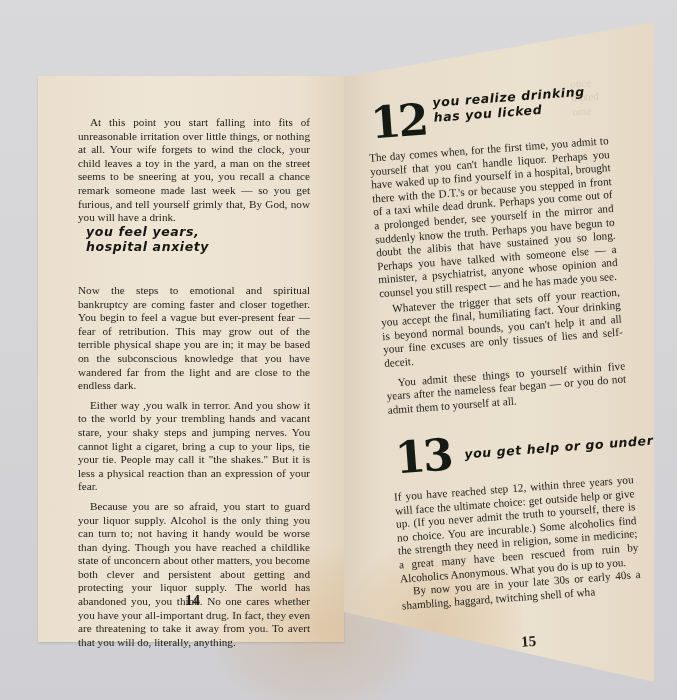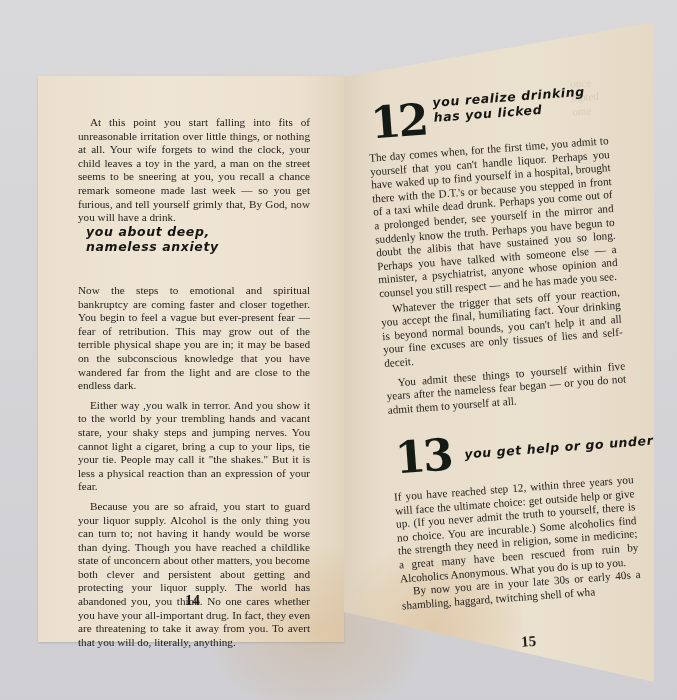--- a/index.html
+++ b/index.html
@@ -46,22 +46,22 @@
 
 <div class="page left-page">
   <div class="stain" style="left:170px;top:470px;width:220px;height:170px;"></div>
 
   <div class="text" style="left:40px;top:40px;width:232px;">
     <p>At this point you start falling into fits of unreasonable irritation over little things, or nothing at all. Your wife forgets to wind the clock, your child leaves a toy in the yard, a man on the street seems to be sneering at you, you recall a chance remark someone made last week — so you get furious, and tell yourself grimly that, By God, now you will have a drink.</p>
   </div>
 
   <div class="step" style="left:40px;top:148px;">
     <span class="step-title">
-      <span>you about deep,</span><br>
-      <span>nameless anxiety</span>
+      <span>you feel years,</span><br>
+      <span>hospital anxiety</span>
     </span>
   </div>
 
   <div class="text" style="left:40px;top:196px;width:232px;margin-top:12px;">
     <p class="noindent">Now the steps to emotional and spiritual bankruptcy are coming faster and closer together. You begin to feel a vague but ever-present fear — fear of retribution. This may grow out of the terrible physical shape you are in; it may be based on the subconscious knowledge that you have wandered far from the light and are close to the endless dark.</p>
     <p>Either way ,you walk in terror. And you show it to the world by your trembling hands and vacant stare, your shaky steps and jumping nerves. You cannot light a cigaret, bring a cup to your lips, tie your tie. People may call it "the shakes." But it is less a physical reaction than an expression of your fear.</p>
     <p>Because you are so afraid, you start to guard your liquor supply. Alcohol is the only thing you can turn to; not having it handy would be worse than dying. Though you have reached a childlike state of unconcern about other matters, you become both clever and persistent about getting and protecting your liquor supply. The world has abandoned you, you think. No one cares whether you have your all-important drug. In fact, they even are threatening to take it away from you. To avert that you will do, literally, anything.</p>
   </div>
 
   <div class="page-number" style="left:147px;top:516px;">14</div>

